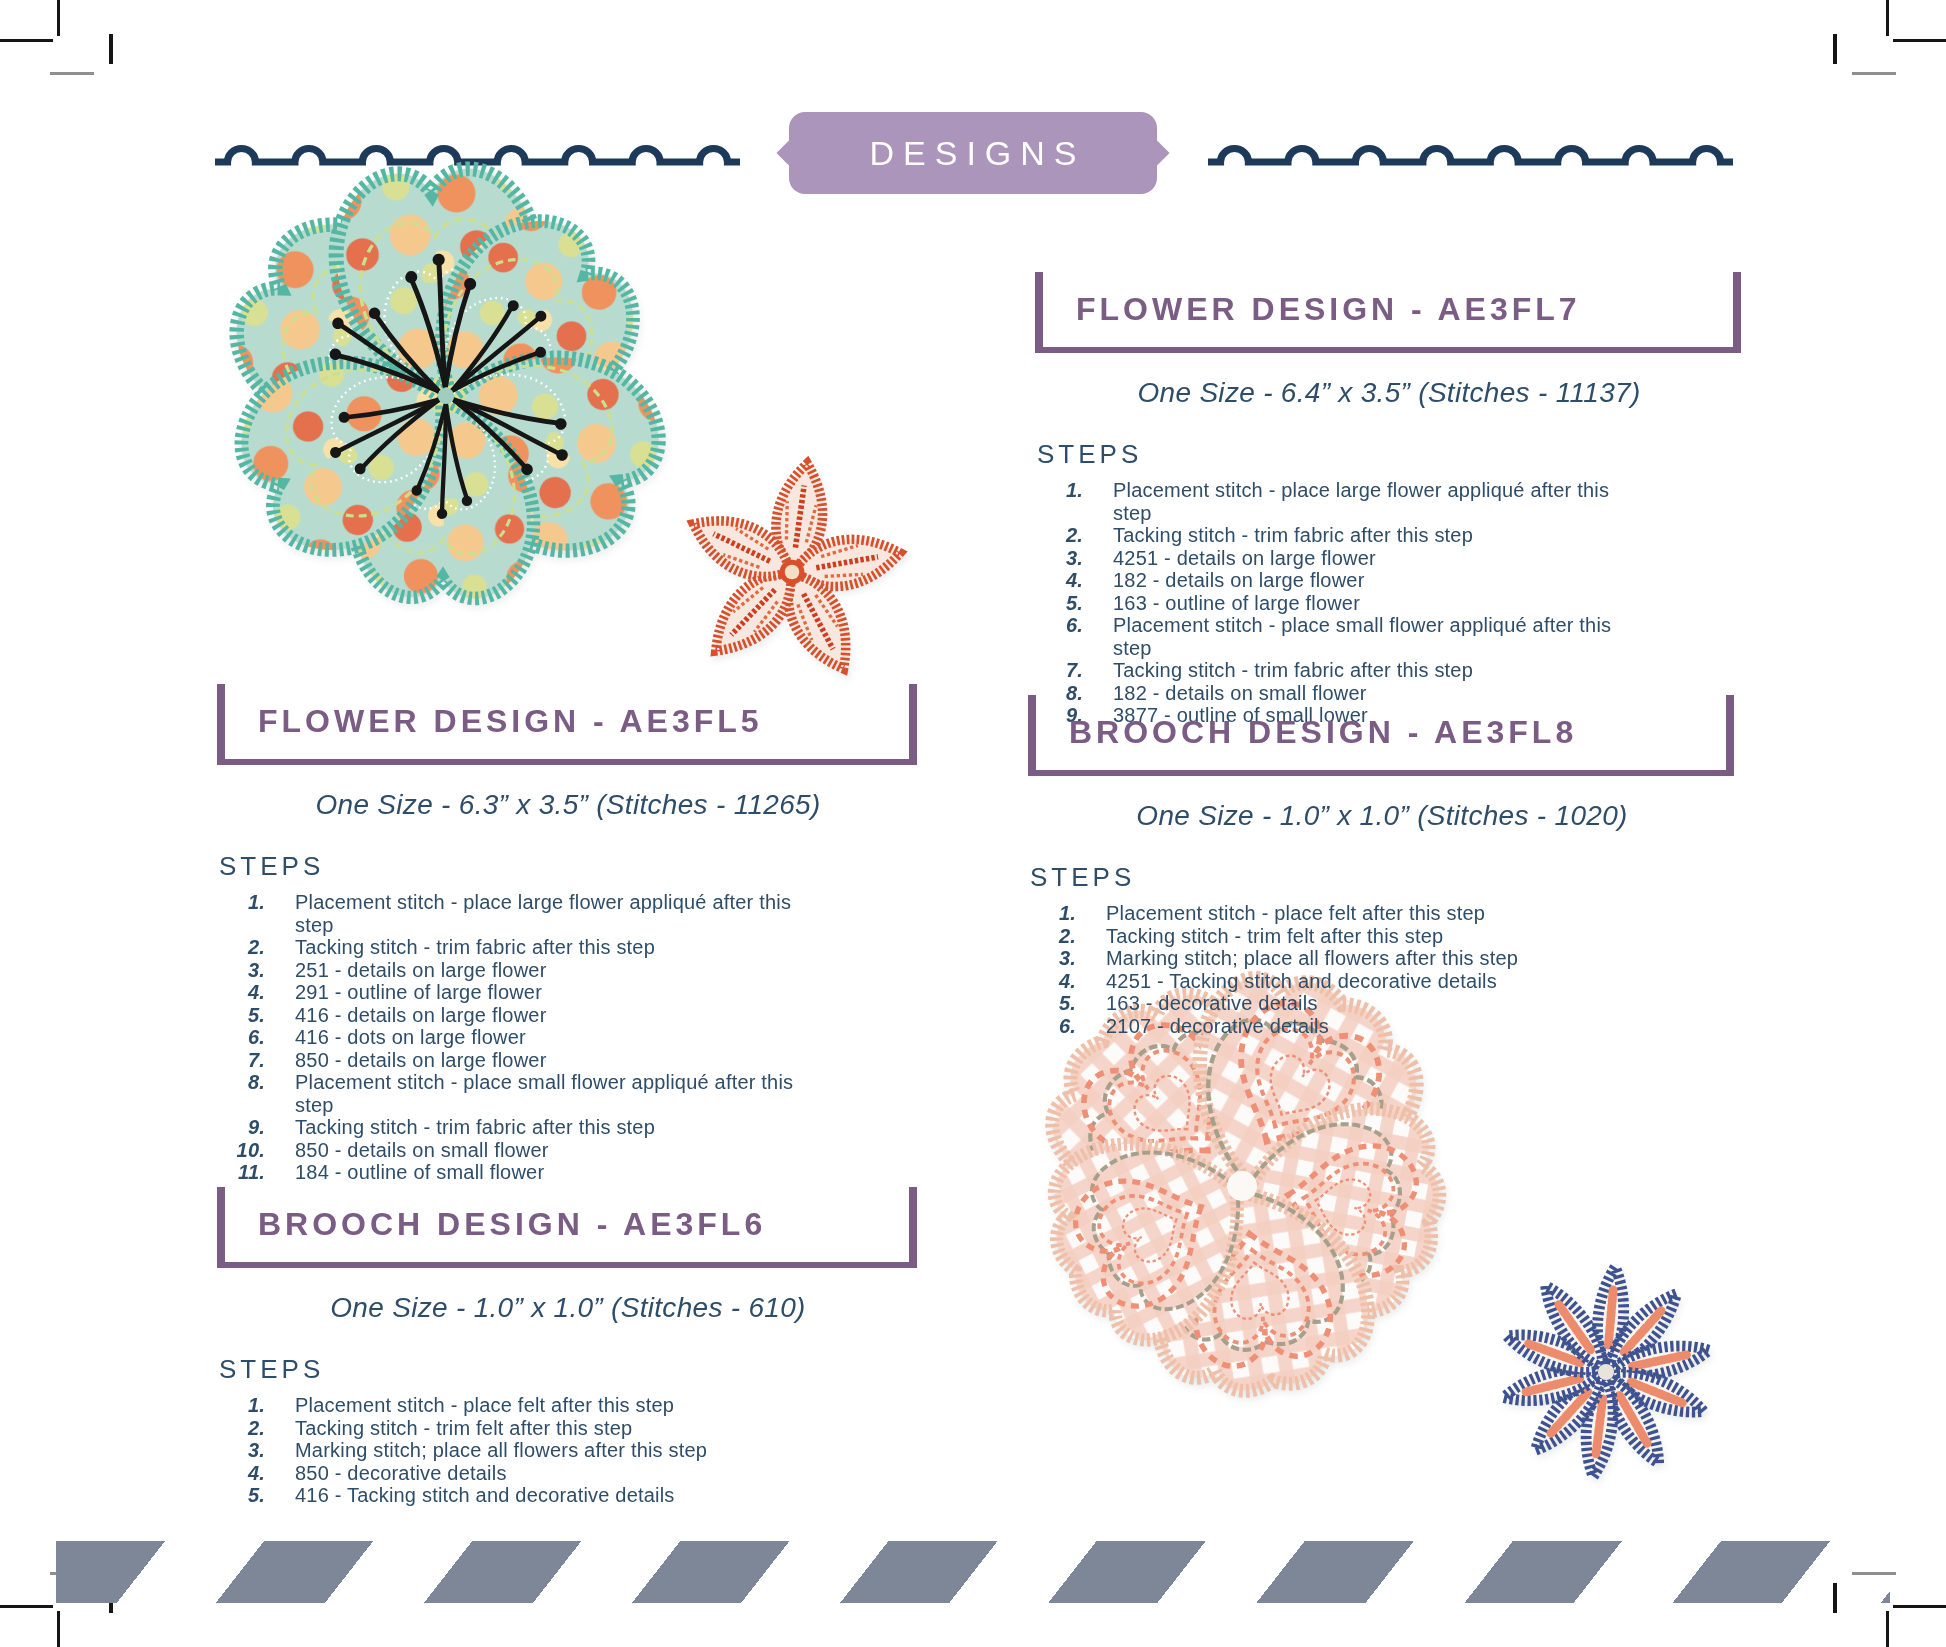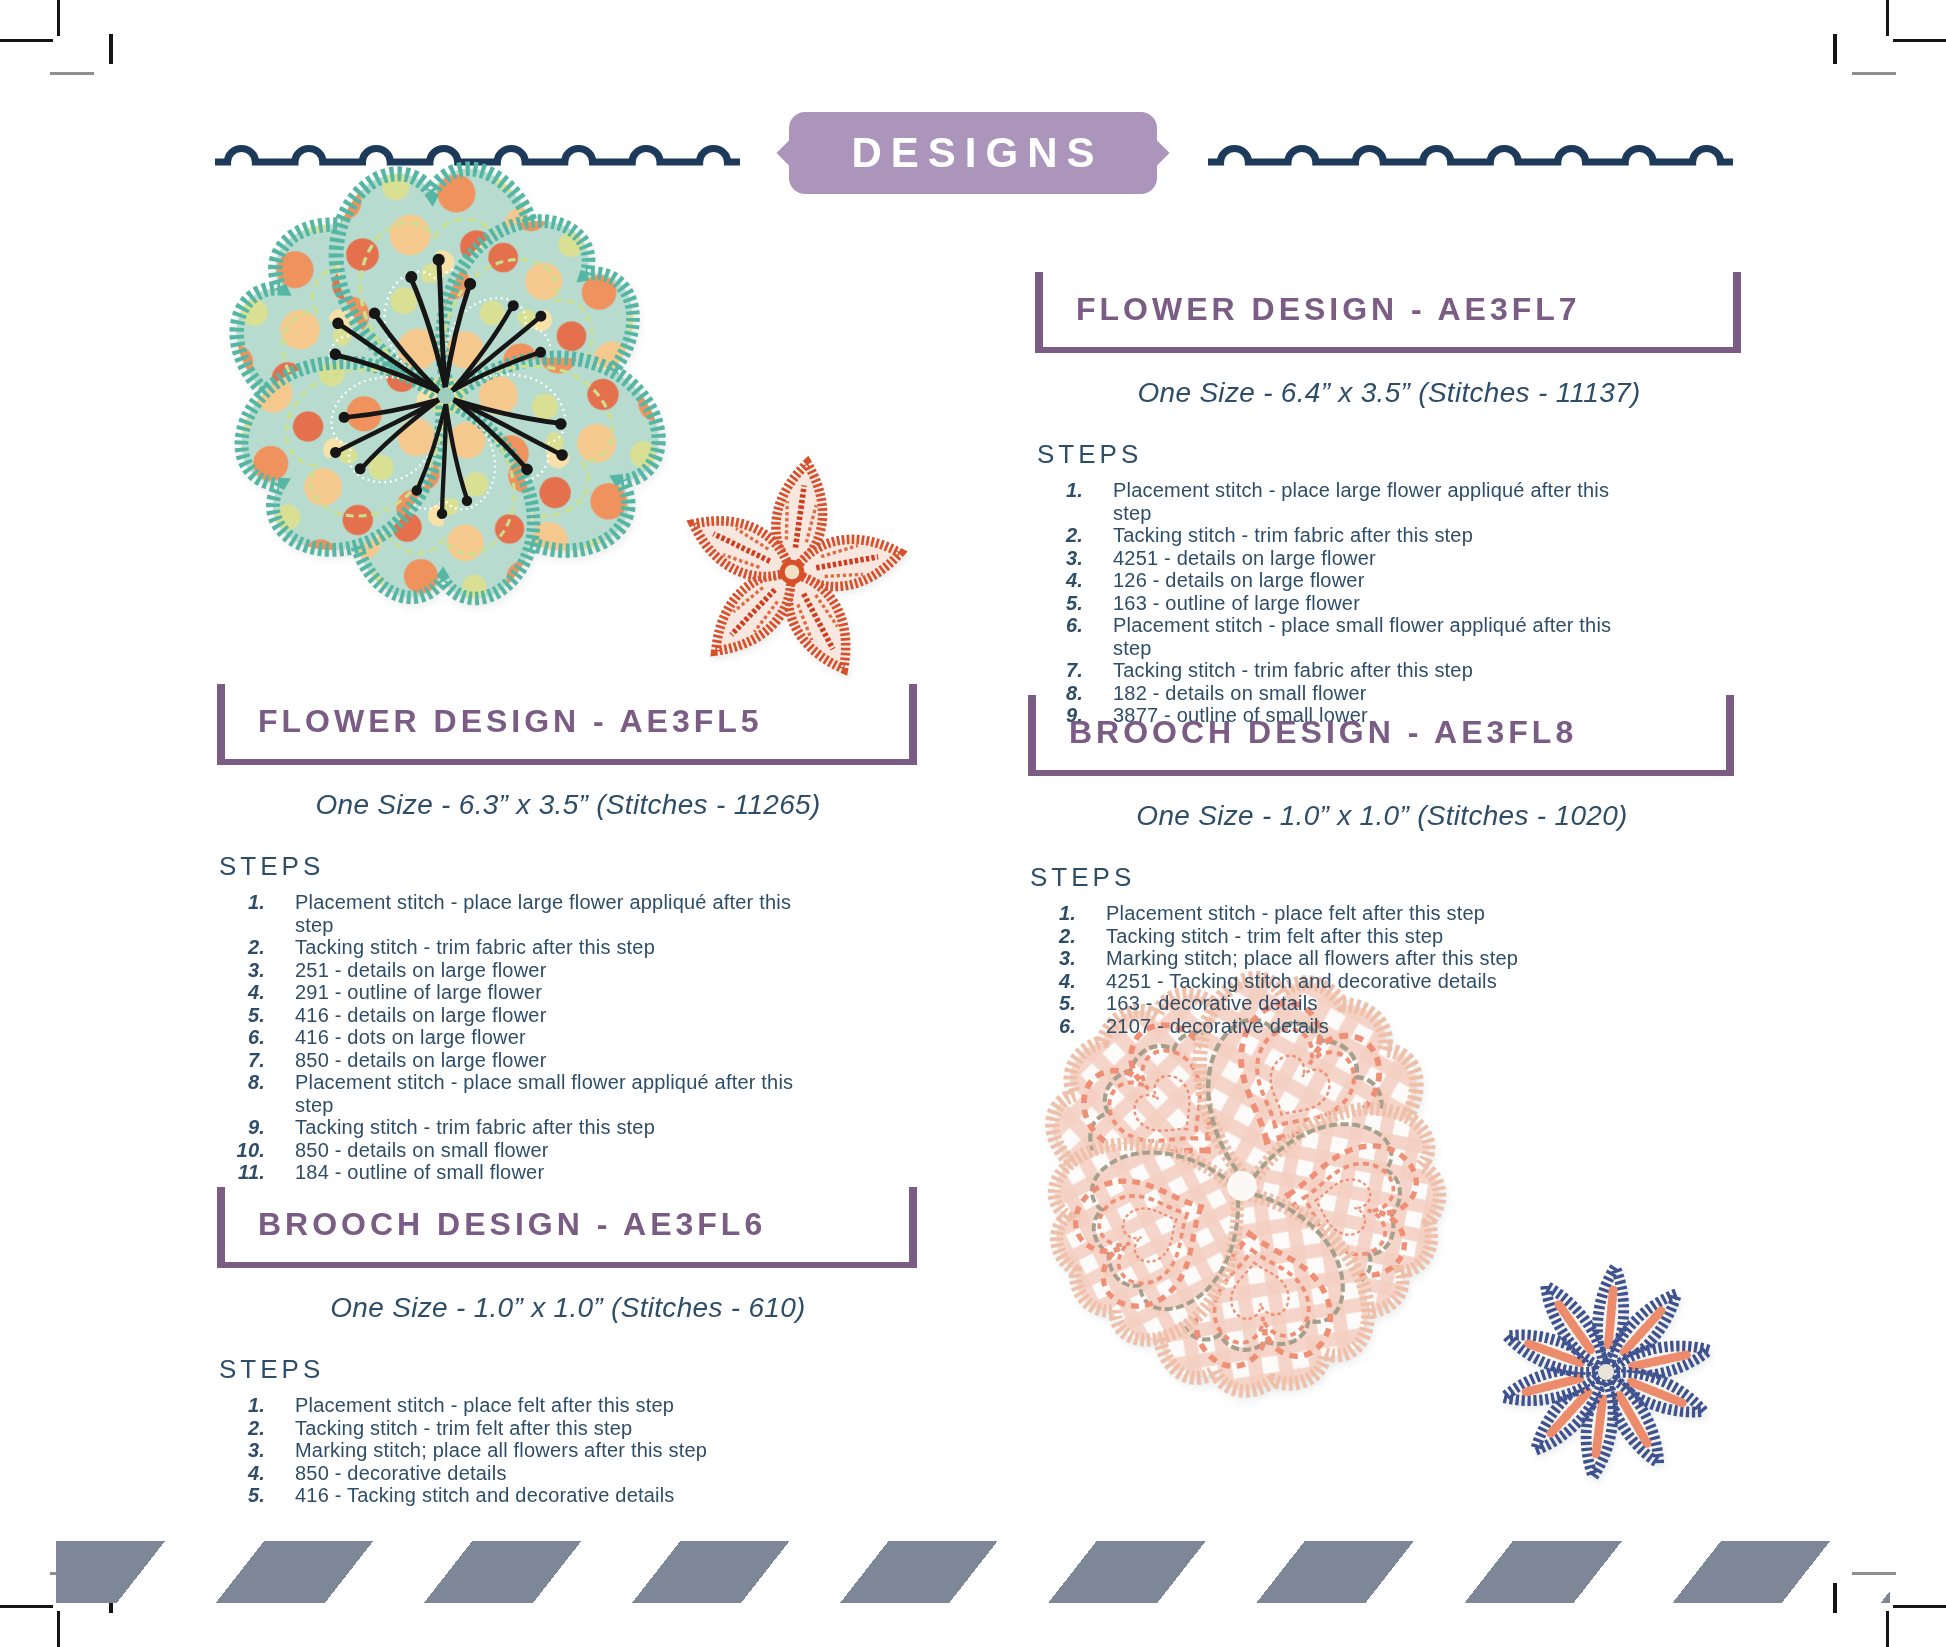--- a/index.html
+++ b/index.html
@@ -22,21 +22,21 @@
     display:flex; align-items:center; justify-content:center;
   }
   .badge::before,.badge::after{
     content:""; position:absolute; top:50%;
     width:22px; height:22px; background:#ab95ba;
     transform:translateY(-50%) rotate(45deg);
   }
   .badge::before{left:-8px;}
   .badge::after{right:-8px;}
   .badge-title{
-    color:#ffffff; font-size:42px; font-weight:bold;
+    color:#ffffff; font-size:34px; font-weight:normal;
     letter-spacing:9px; margin-left:9px;
   }
   .scallop{position:absolute; top:136px; height:32px;}
   .scallop-left{left:215px;}
   .scallop-right{left:1208px;}
 
   
   .section{position:absolute;}
   .sec-ae3fl5{left:217px; top:684px;  width:700px;}
   .sec-ae3fl6{left:217px; top:1187px; width:700px;}
@@ -366,21 +366,21 @@
           <span class="txt">Tacking stitch - trim fabric after this step</span>
         </div>
 
         <div class="step">
           <span class="num">3.</span>
           <span class="txt">4251 - details on large flower</span>
         </div>
 
         <div class="step">
           <span class="num">4.</span>
-          <span class="txt">126 - details on large flower</span>
+          <span class="txt">182 - details on large flower</span>
         </div>
 
         <div class="step">
           <span class="num">5.</span>
           <span class="txt">163 - outline of large flower</span>
         </div>
 
         <div class="step">
           <span class="num">6.</span>
           <span class="txt">Placement stitch - place small flower appliqué after this step</span>

